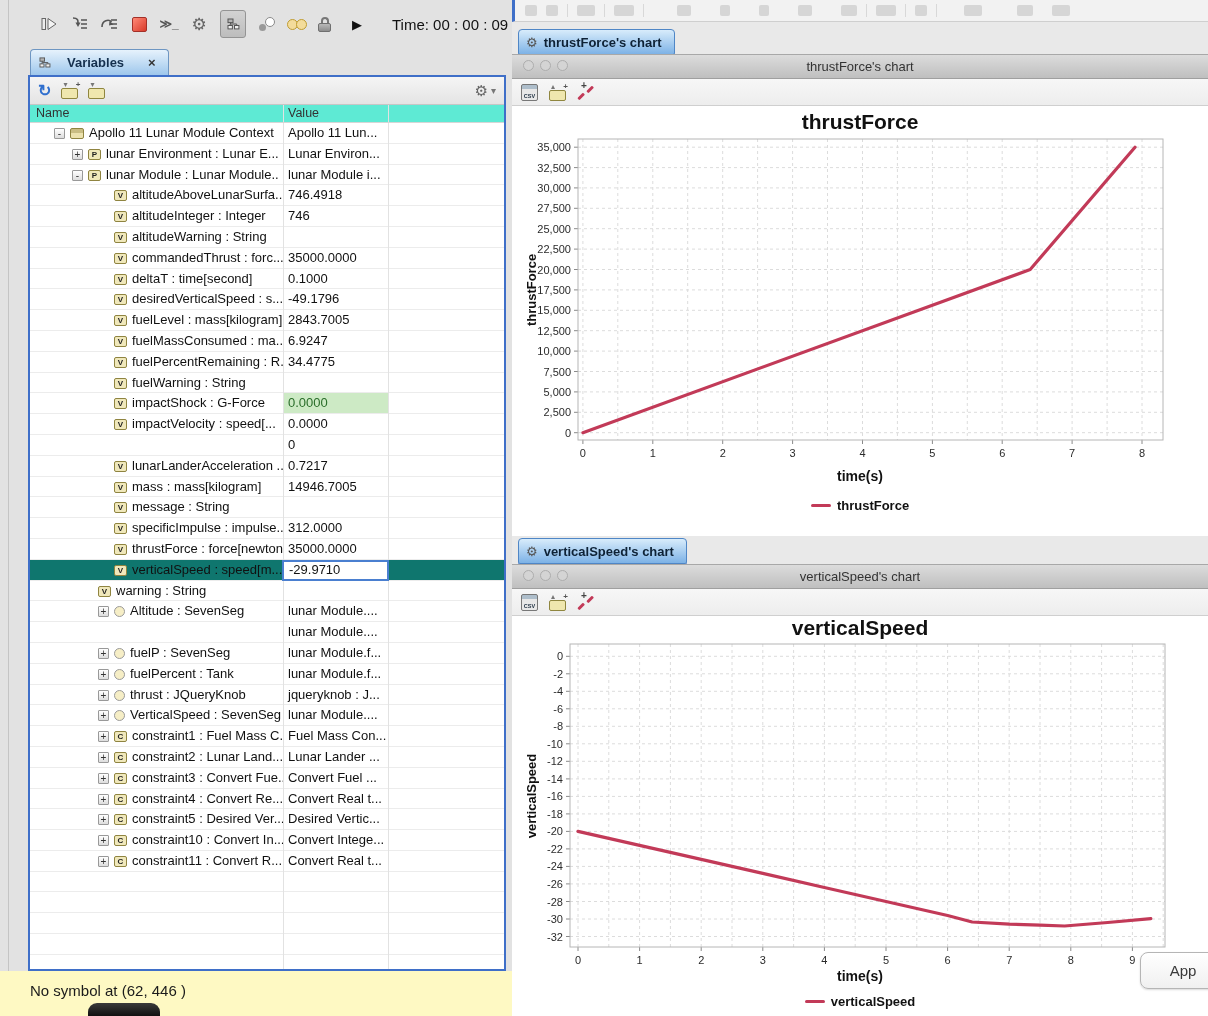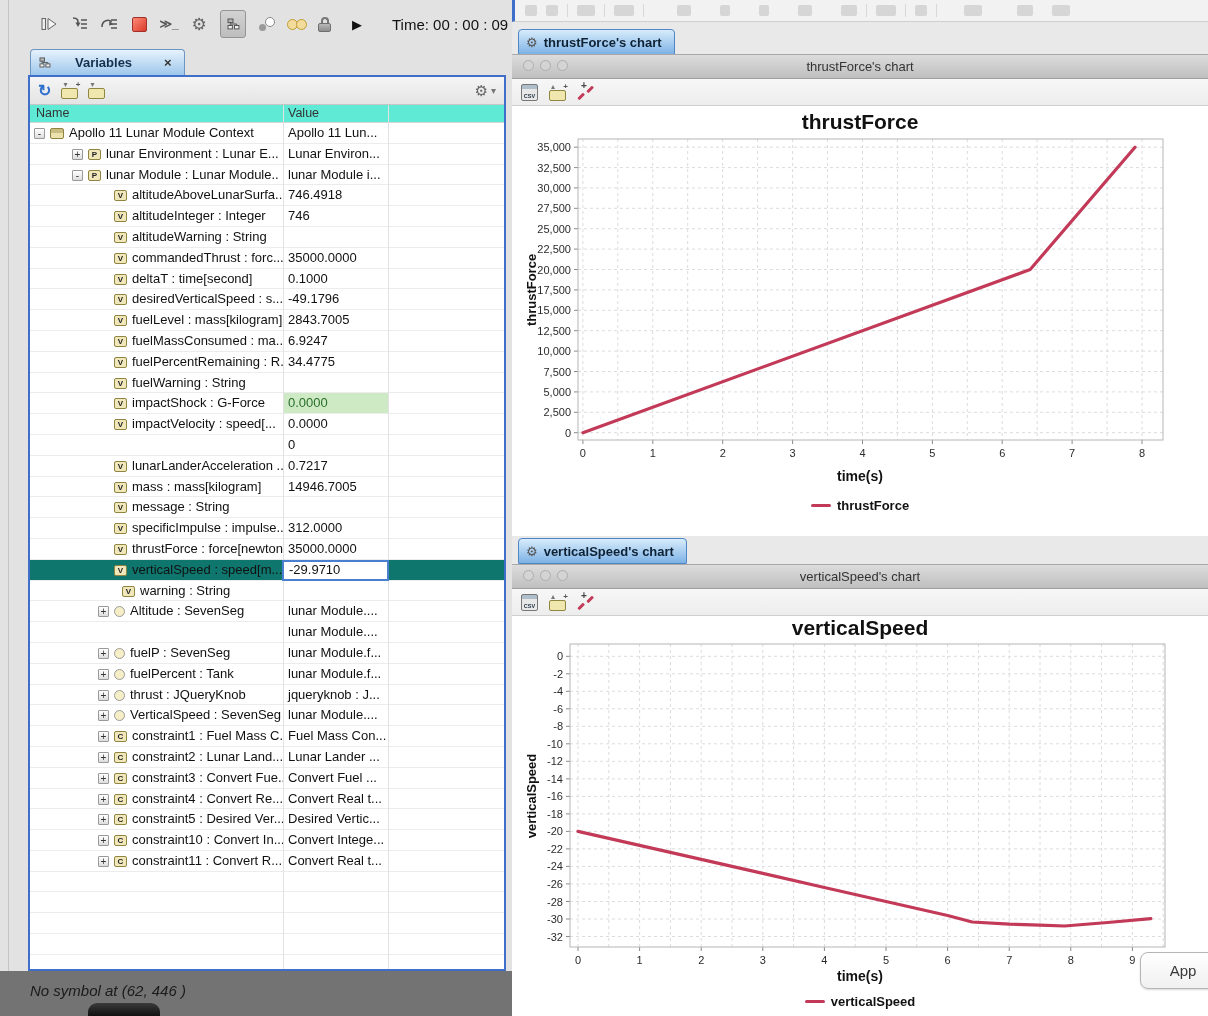--- a/index.html
+++ b/index.html
@@ -21,21 +21,21 @@
   .two-circ i:first-child{left:1px;bottom:1px;width:7px;height:7px;background:#9a9a9a;}
   .two-circ i:last-child{right:1px;top:1px;width:8px;height:8px;border:1.5px solid #8a8a8a;background:#fff;}
   .oo i{display:inline-block;width:9px;height:9px;border-radius:50%;background:#f3dc9b;border:1.5px solid #bf9c33;margin:0 -1px;}
   .lock{position:relative;width:13px;height:15px;}
   .lock i:first-child{position:absolute;left:2.5px;top:0;width:8px;height:8px;border:2px solid #777;border-bottom:none;border-radius:5px 5px 0 0;box-sizing:border-box;}
   .lock i:last-child{position:absolute;left:0;bottom:0;width:13px;height:9px;background:linear-gradient(#b9b9b9,#8d8d8d);border:1px solid #6f6f6f;border-radius:2px;box-sizing:border-box;}
   .play-ic{font-size:13px;color:#111;}
   .time-lbl{font-size:15px;color:#111;margin-left:14px;white-space:nowrap;}
 
   .tabrow{position:absolute;left:0;top:48px;width:512px;height:27px;}
-  .vtab{position:absolute;left:30px;bottom:0;height:25px;display:inline-flex;align-items:center;gap:24px;
+  .vtab{position:absolute;left:30px;bottom:0;height:25px;display:inline-flex;align-items:center;gap:16px;
         padding:0 12px 0 8px;background:linear-gradient(#e6f2fc,#9ec7ec);border:1px solid #6e96c2;border-bottom:none;
         border-radius:4px 4px 0 0;}
   .vtab .lbl{font-size:13px;font-weight:bold;color:#15304e;}
   .vtab .cls{font-size:13px;font-weight:bold;color:#333;margin-left:8px;cursor:default;}
 
   .vpanel{position:absolute;left:28px;top:75px;width:478px;height:896px;background:#fff;
           border:2px solid #3f6fc8;box-sizing:border-box;overflow:hidden;}
   .vtools{position:relative;height:27px;background:linear-gradient(#f5f5f5,#e4e4e4);border-bottom:1px solid #c6c6c6;
           display:flex;align-items:center;gap:10px;padding:0 8px;}
   .refresh{font-size:16px;font-weight:bold;color:#2f6fce;line-height:1;}
@@ -64,21 +64,21 @@
          border:1px solid #8f8440;font-size:8px;font-weight:bold;color:#222;vertical-align:middle;margin-right:5px;
          box-sizing:border-box;border-radius:2px;}
   .ticon.circ{width:11px;height:11px;border-radius:50%;border-color:#9a9a9a;background:#f6eec6;}
   .ticon.ctx{width:14px;height:11px;background:linear-gradient(#c9bd83 0 4px,#ece2ae 4px);}
   .nm{vertical-align:middle;}
   .vcell{position:absolute;left:253px;top:0;width:105px;height:100%;padding-left:5px;box-sizing:border-box;
          overflow:hidden;white-space:nowrap;}
   .vcell.green{background:#cdeac5;color:#2a6e2a;}
   .vcell.editor{background:#fff;border:2px solid #4a7fd0;height:21px;line-height:16px;z-index:2;left:252px;width:107px;}
 
-  .statusbar{position:absolute;left:0;top:971px;width:608px;height:45px;background:#737373;font-style:italic;}
+  .statusbar{position:absolute;left:0;top:971px;width:608px;height:45px;background:#fef9c3;}
   .statusbar .stx{position:absolute;left:30px;top:11px;font-size:15px;color:#1b1b1b;}
   .dock-peek{position:absolute;left:88px;bottom:0;width:72px;height:13px;background:linear-gradient(#3a3a3a,#111);border-radius:9px 9px 0 0;}
 
   
   .right-region{position:absolute;left:512px;top:0;width:696px;height:1016px;background:#e9e9e9;}
   .ghostbar{position:absolute;left:0;top:0;width:696px;height:22px;background:#f2f2f2;border-bottom:1px solid #cfcfcf;
             border-left:3px solid #3f6fc8;display:flex;align-items:center;gap:9px;padding-left:10px;box-sizing:border-box;}
   .gi{display:inline-block;height:11px;background:#ccc;border-radius:2px;opacity:.75;}
   .gsep{width:1px;height:13px;background:#d8d8d8;}
 
@@ -214,21 +214,21 @@
       <div class="vhead">
         <span class="h1">Name</span>
         <span class="h2">Value</span>
         <span class="colsep" style="left:253px"></span>
           <span class="colsep" style="left:358px"></span>
       </div>
       <div id="var-rows">
         <span class="colsep" style="left:253px;z-index:1"></span>
         <span class="colsep" style="left:358px;z-index:1"></span>
       <div class="vrow">
-            <span class="ncell" style="padding-left:4px"><span class="exp">-</span><span class="ticon ctx"></span><span class="nm">Apollo 11 Lunar Module Context</span></span>
+            <span class="ncell" style="padding-left:24px"><span class="exp">-</span><span class="ticon ctx"></span><span class="nm">Apollo 11 Lunar Module Context</span></span>
             <span class="vcell">Apollo 11 Lun...</span>
           </div>
           <div class="vrow">
             <span class="ncell" style="padding-left:42px"><span class="exp">+</span><span class="ticon">P</span><span class="nm">lunar Environment : Lunar E...</span></span>
             <span class="vcell">Lunar Environ...</span>
           </div>
           <div class="vrow">
             <span class="ncell" style="padding-left:42px"><span class="exp">-</span><span class="ticon">P</span><span class="nm">lunar Module : Lunar Module..</span></span>
             <span class="vcell">lunar Module i...</span>
           </div>
@@ -301,21 +301,21 @@
           </div>
           <div class="vrow">
             <span class="ncell" style="padding-left:68px"><span class="exp none"></span><span class="ticon">V</span><span class="nm">thrustForce : force[newton]</span></span>
             <span class="vcell">35000.0000</span>
           </div>
           <div class="vrow sel">
             <span class="ncell" style="padding-left:68px"><span class="exp none"></span><span class="ticon">V</span><span class="nm">verticalSpeed : speed[m...</span></span>
             <span class="vcell editor">-29.9710</span>
           </div>
           <div class="vrow">
-            <span class="ncell" style="padding-left:76px"><span class="exp none"></span><span class="ticon">V</span><span class="nm">warning : String</span></span>
+            <span class="ncell" style="padding-left:52px"><span class="exp none"></span><span class="ticon">V</span><span class="nm">warning : String</span></span>
             <span class="vcell"></span>
           </div>
           <div class="vrow">
             <span class="ncell" style="padding-left:68px"><span class="exp">+</span><span class="ticon circ"></span><span class="nm">Altitude : SevenSeg</span></span>
             <span class="vcell">lunar Module....</span>
           </div>
           <div class="vrow">
             <span class="vcell">lunar Module....</span>
           </div>
           <div class="vrow">

